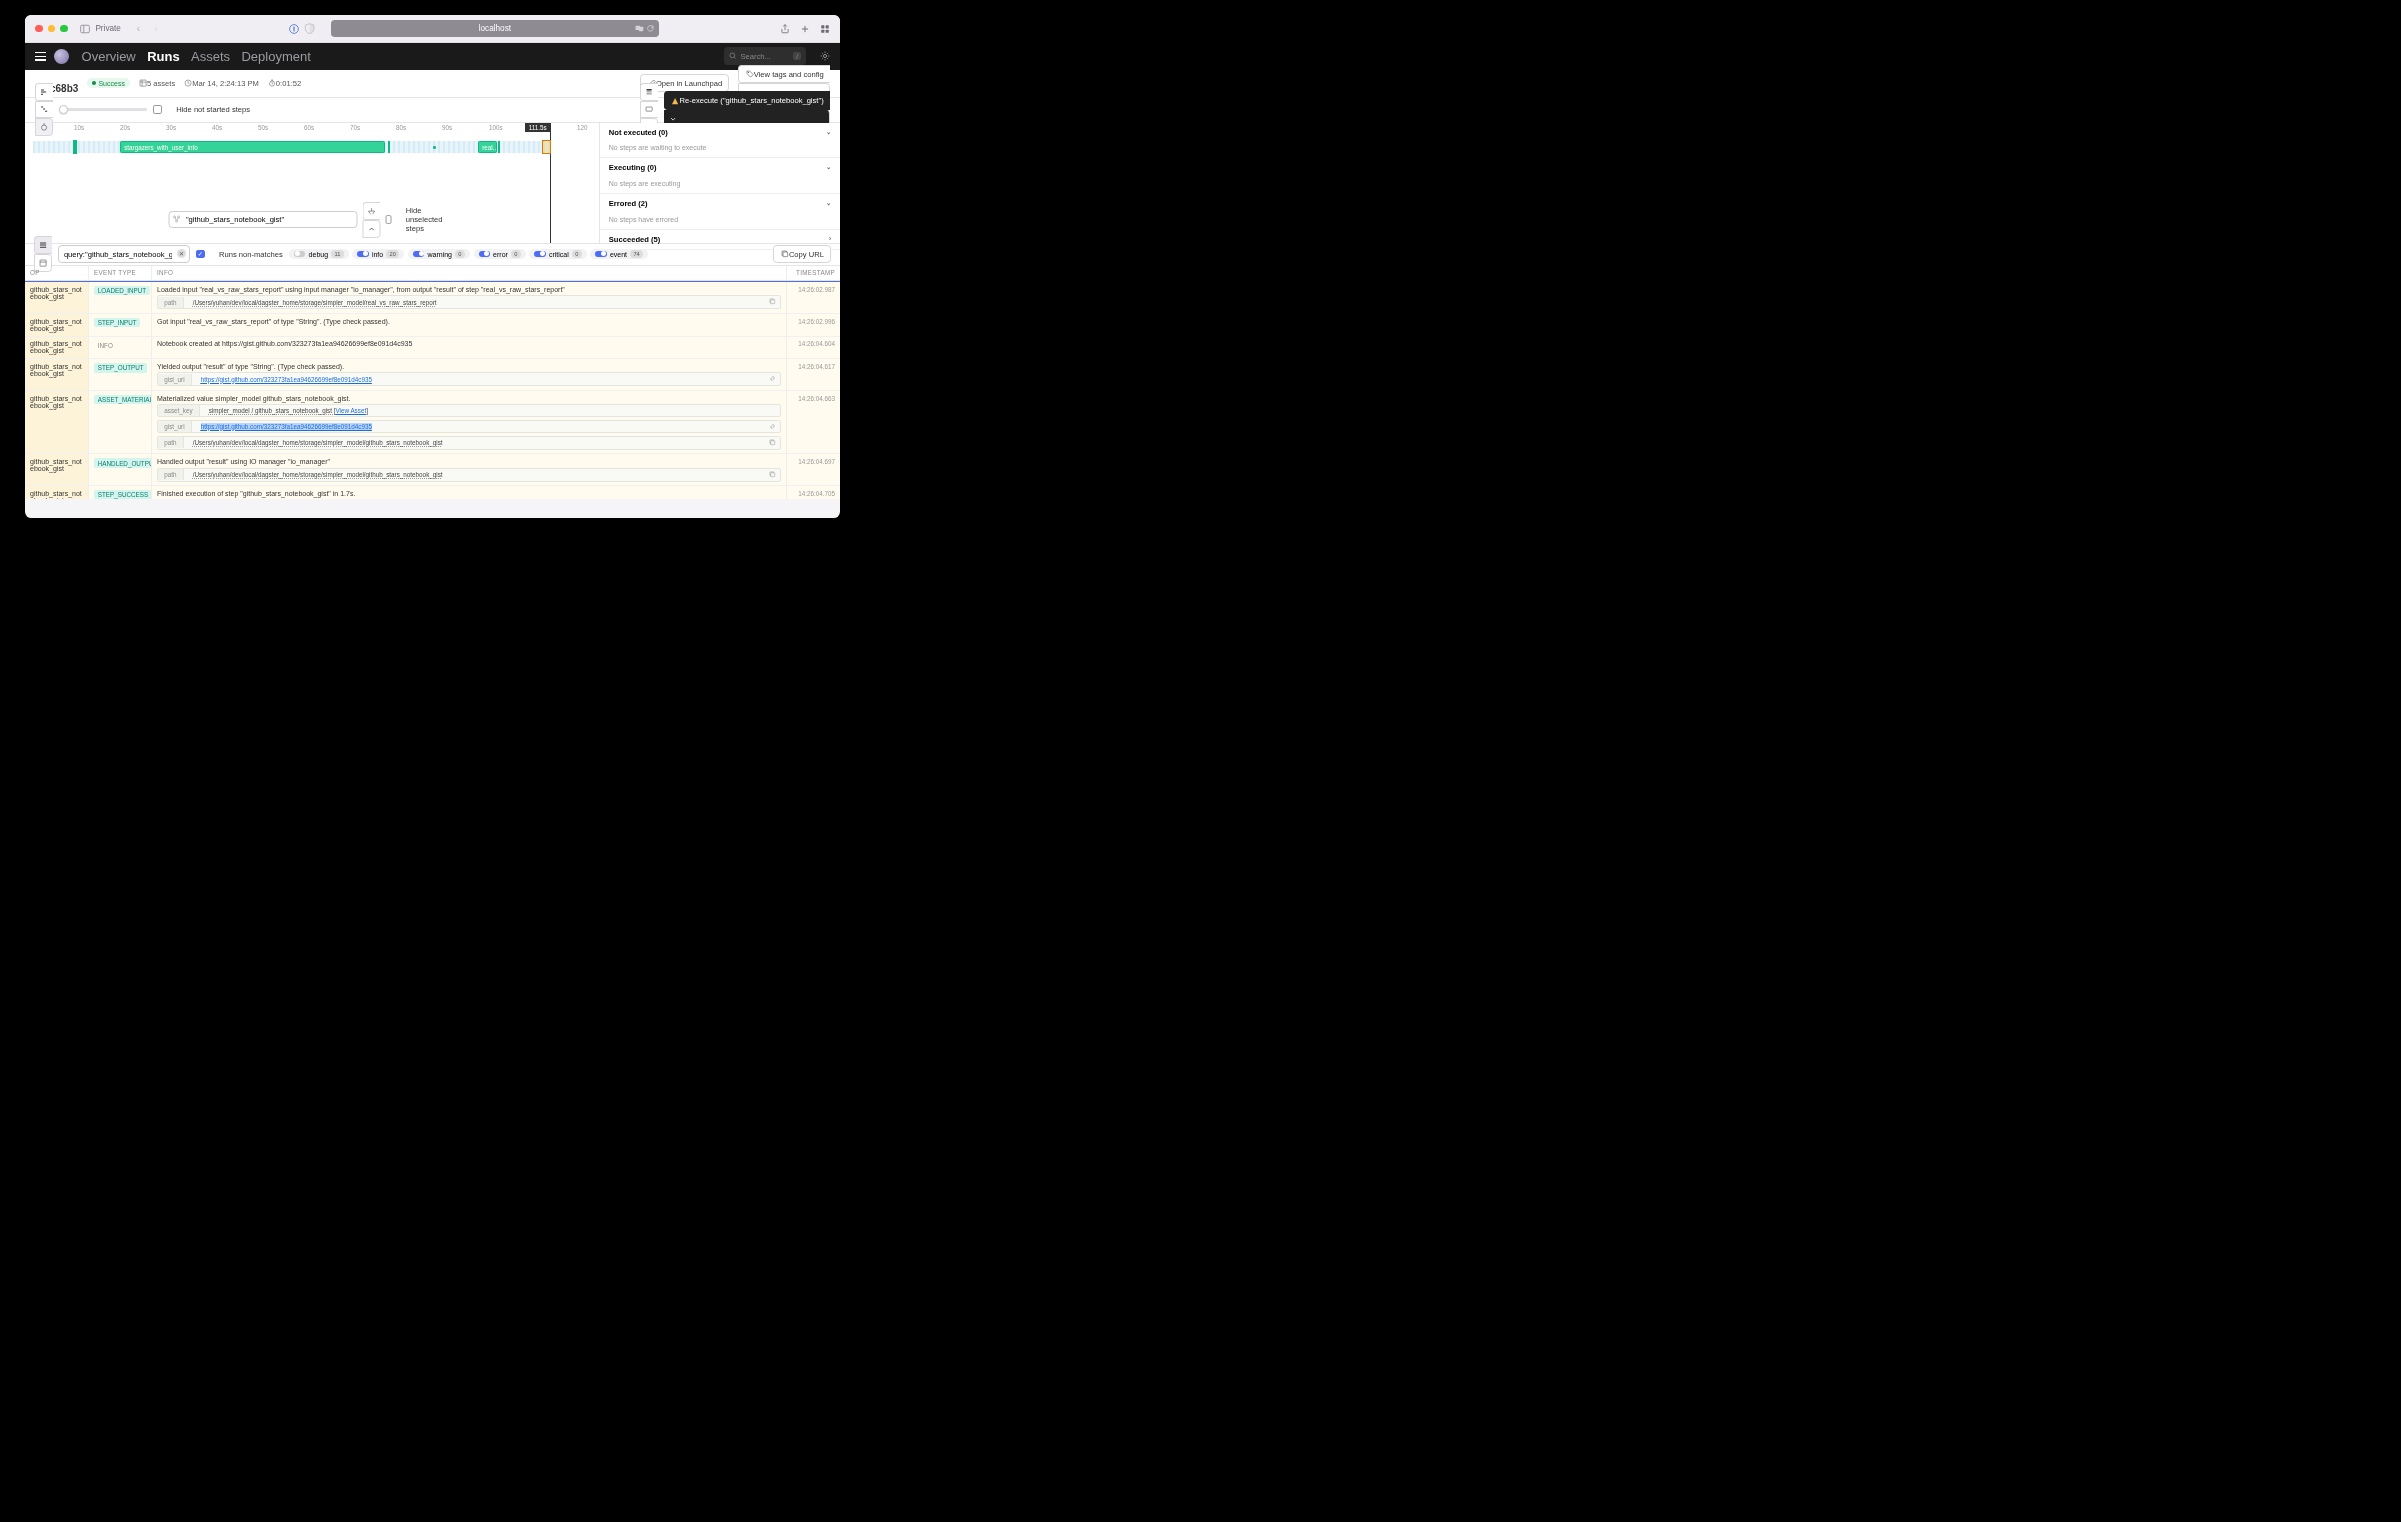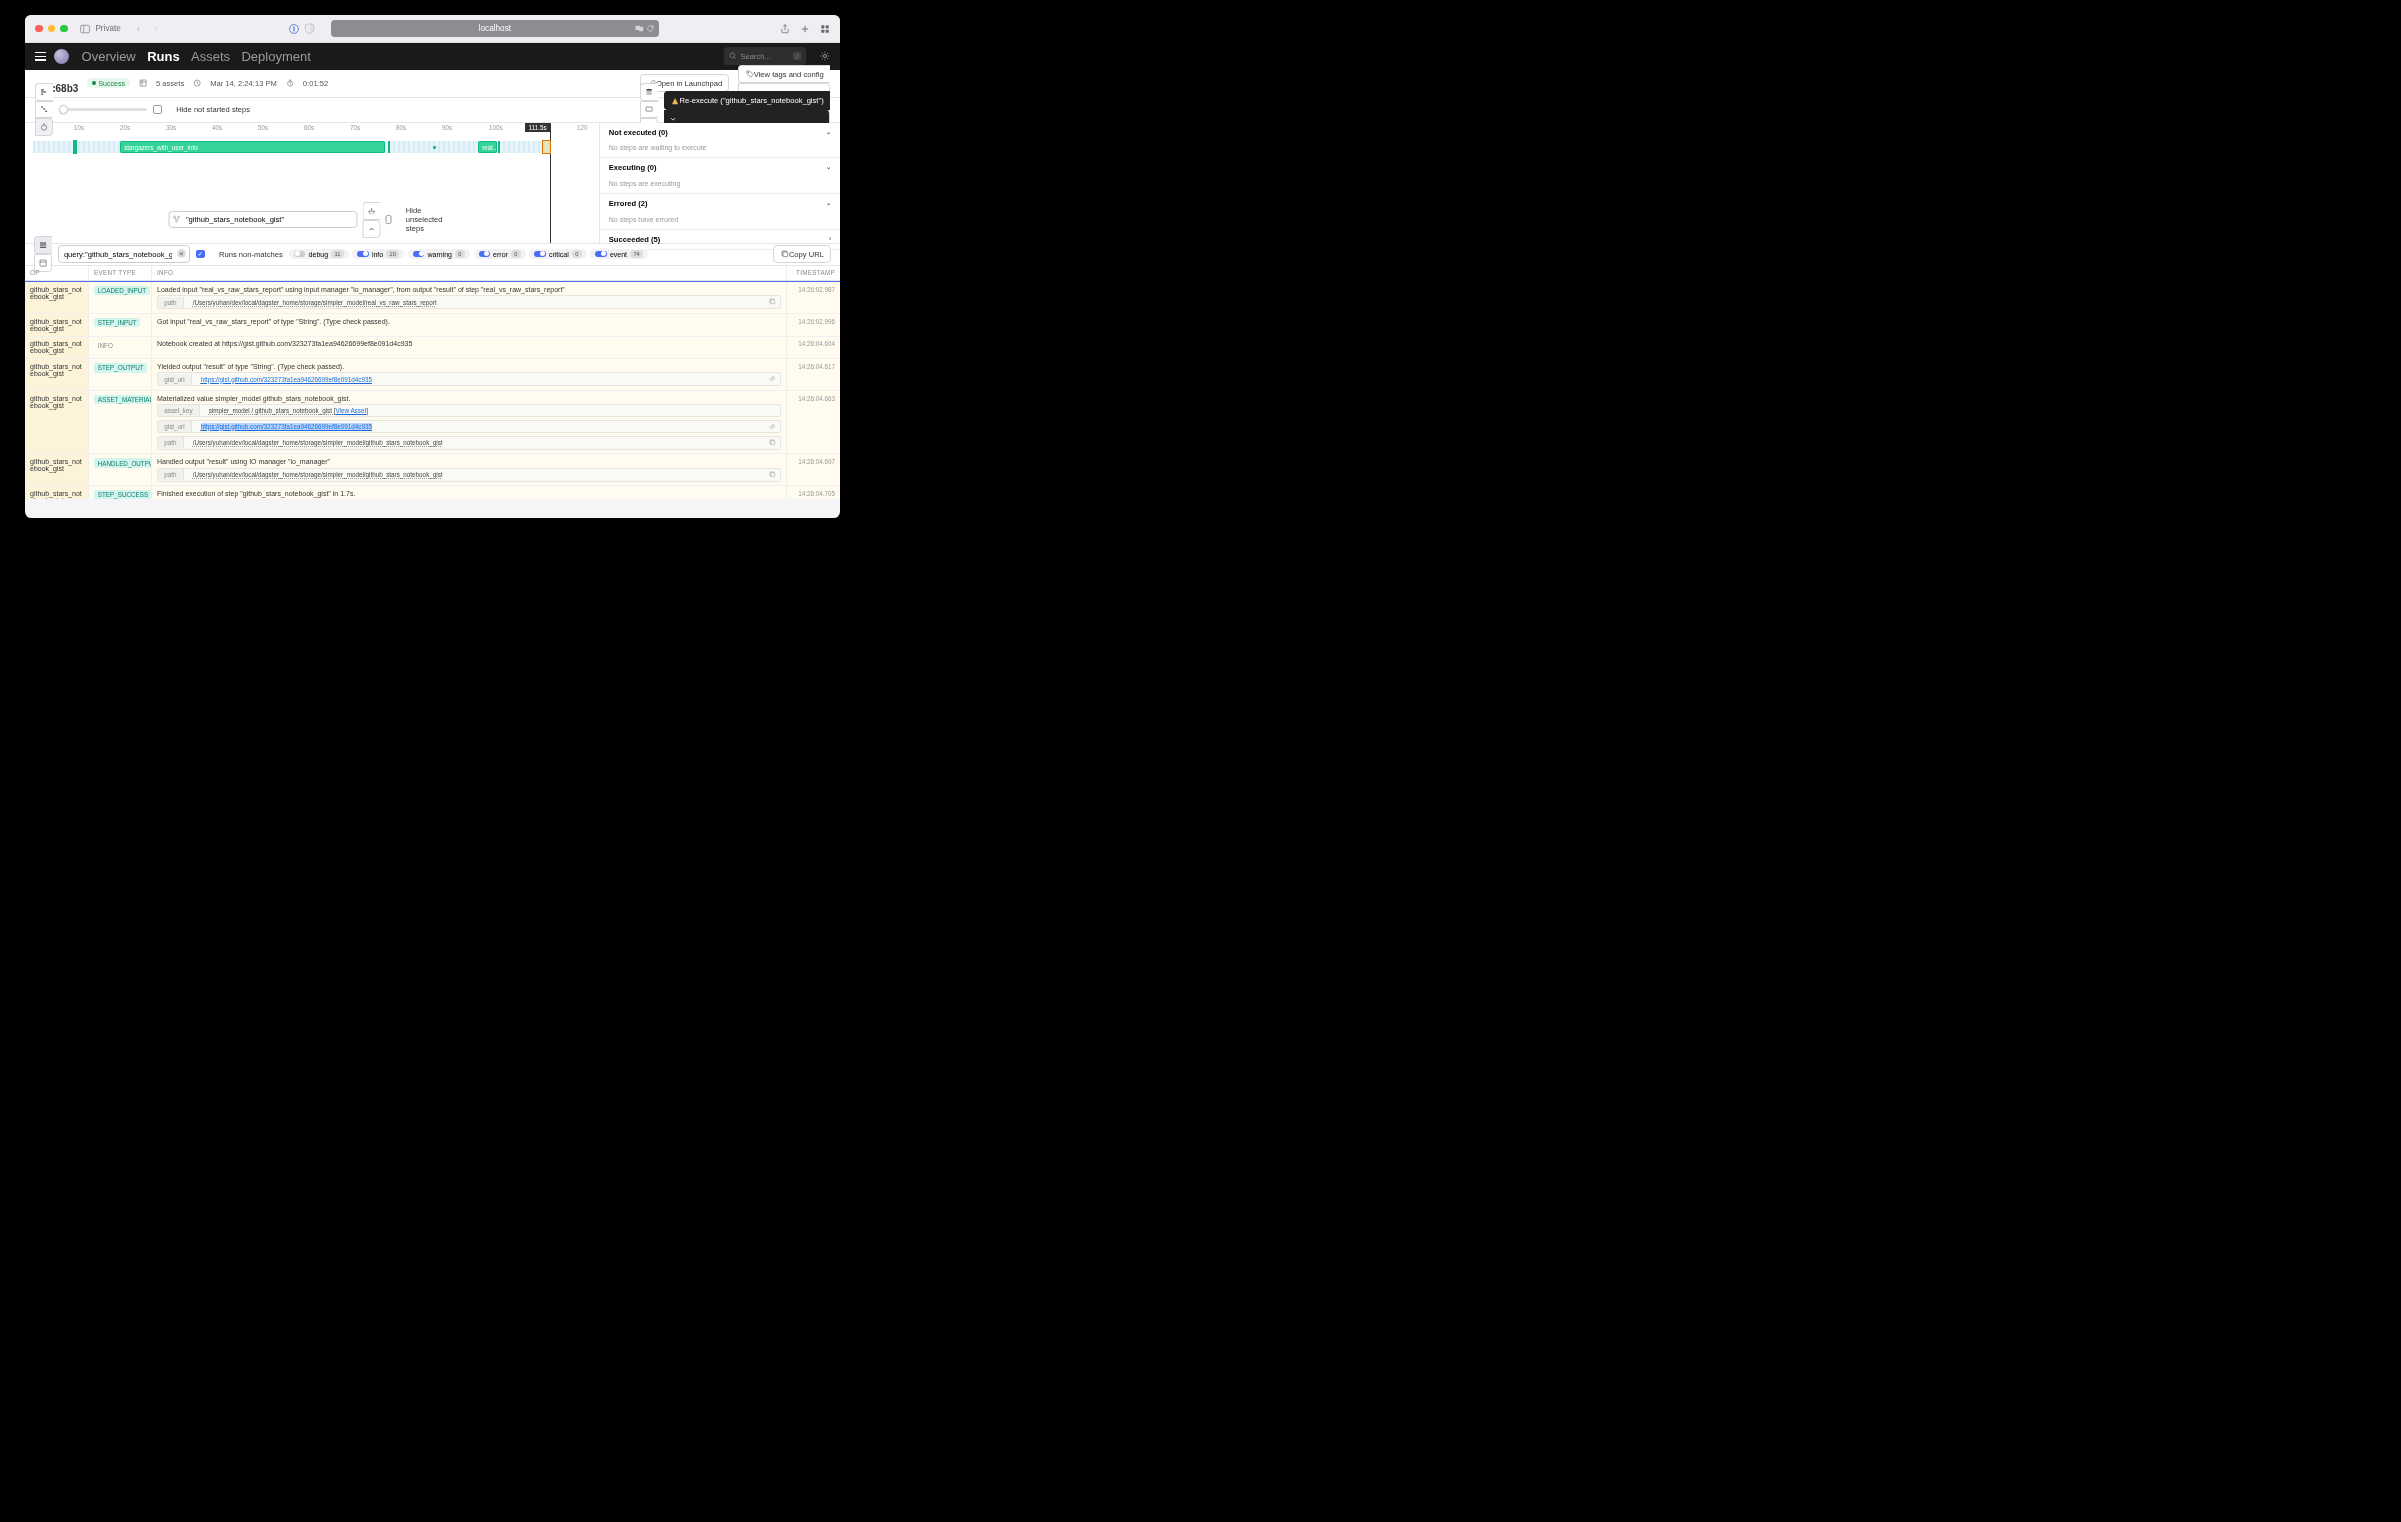--- a/index.html
+++ b/index.html
@@ -31,21 +31,21 @@
 .nav-links a.active { color: #fff; font-weight: 600; }
 .search-box { margin-left: auto; background: #2e2e2e; height: 17.7px; width: 82px; border-radius: 3.8px; display: flex; align-items: center; padding: 0 5px; gap: 3.8px; color: #888; font-size: 7.6px; }
 .search-box .kbd { background: #444; padding: 0.6px 3.2px; border-radius: 1.9px; font-size: 6.3px; }
 .gear { color: #aaa; margin-left: 6.3px; width: 10px; height: 10px; }
 
 
 .run-header { height: 28px; background: #fff; display: flex; align-items: center; padding: 0 10px; gap: 8.8px; border-bottom: 0.6px solid #e5e5e8; }
 .run-id { font-size: 10px; font-weight: 700; color: #333; margin-top: 10px; }
 .badge-success { background: #e6f7ed; color: #1a8a4a; font-size: 7px; padding: 1.9px 5px; border-radius: 6.3px; display: flex; align-items: center; gap: 2.5px; }
 .badge-success::before { content: ""; width: 3.8px; height: 3.8px; border-radius: 50%; background: #1a8a4a; }
-.meta { font-size: 7.6px; color: #555; display: flex; align-items: center; gap: 9px; }
+.meta { font-size: 7.6px; color: #555; display: flex; align-items: center; gap: 0; }
 .meta svg { width: 8.2px; height: 8.2px; }
 .btn { background: #fff; border: 0.6px solid #d5d5da; border-radius: 3.8px; padding: 3.8px 6.3px; font-size: 7.6px; color: #333; cursor: pointer; display: flex; align-items: center; gap: 0; }
 .btn svg { width: 8.2px; height: 8.2px; }
 .btn-dark { background: #222; color: #fff; border: 0.6px solid #222; }
 .btn-group { display: flex; flex-direction: column; }
 .btn-group .btn { border-radius: 0; border-right: none; }
 .btn-group .btn:first-child { border-radius: 3.8px 0 0 3.8px; }
 .btn-group .btn:last-child { border-radius: 0 3.8px 3.8px 0; border-right: 0.6px solid #d5d5da; }
 .btn-icon { padding: 3.8px; }
 

